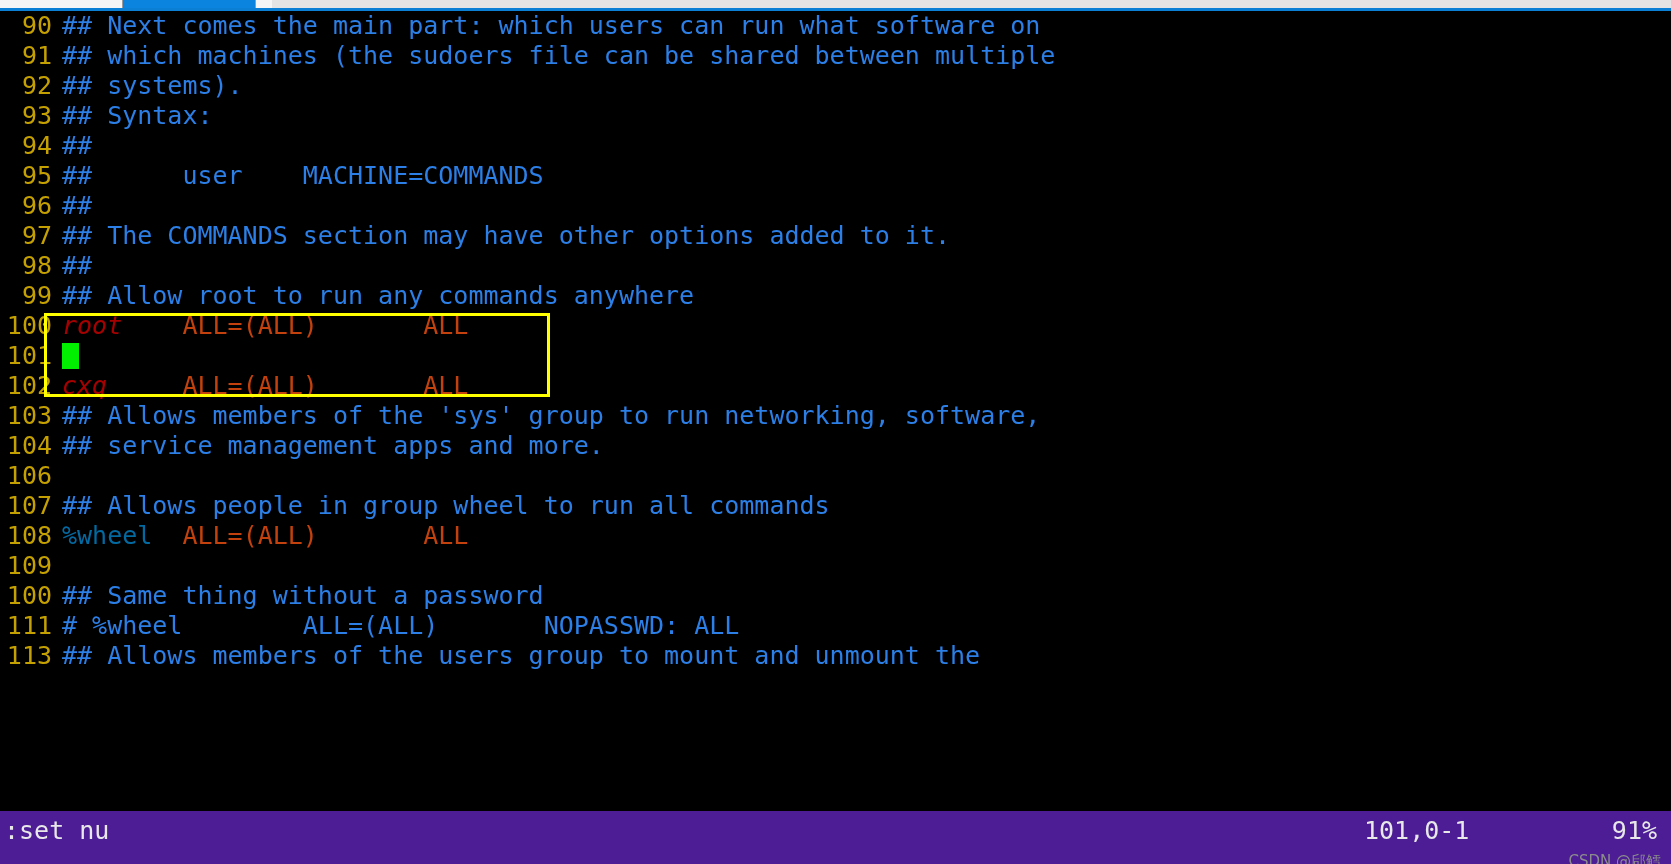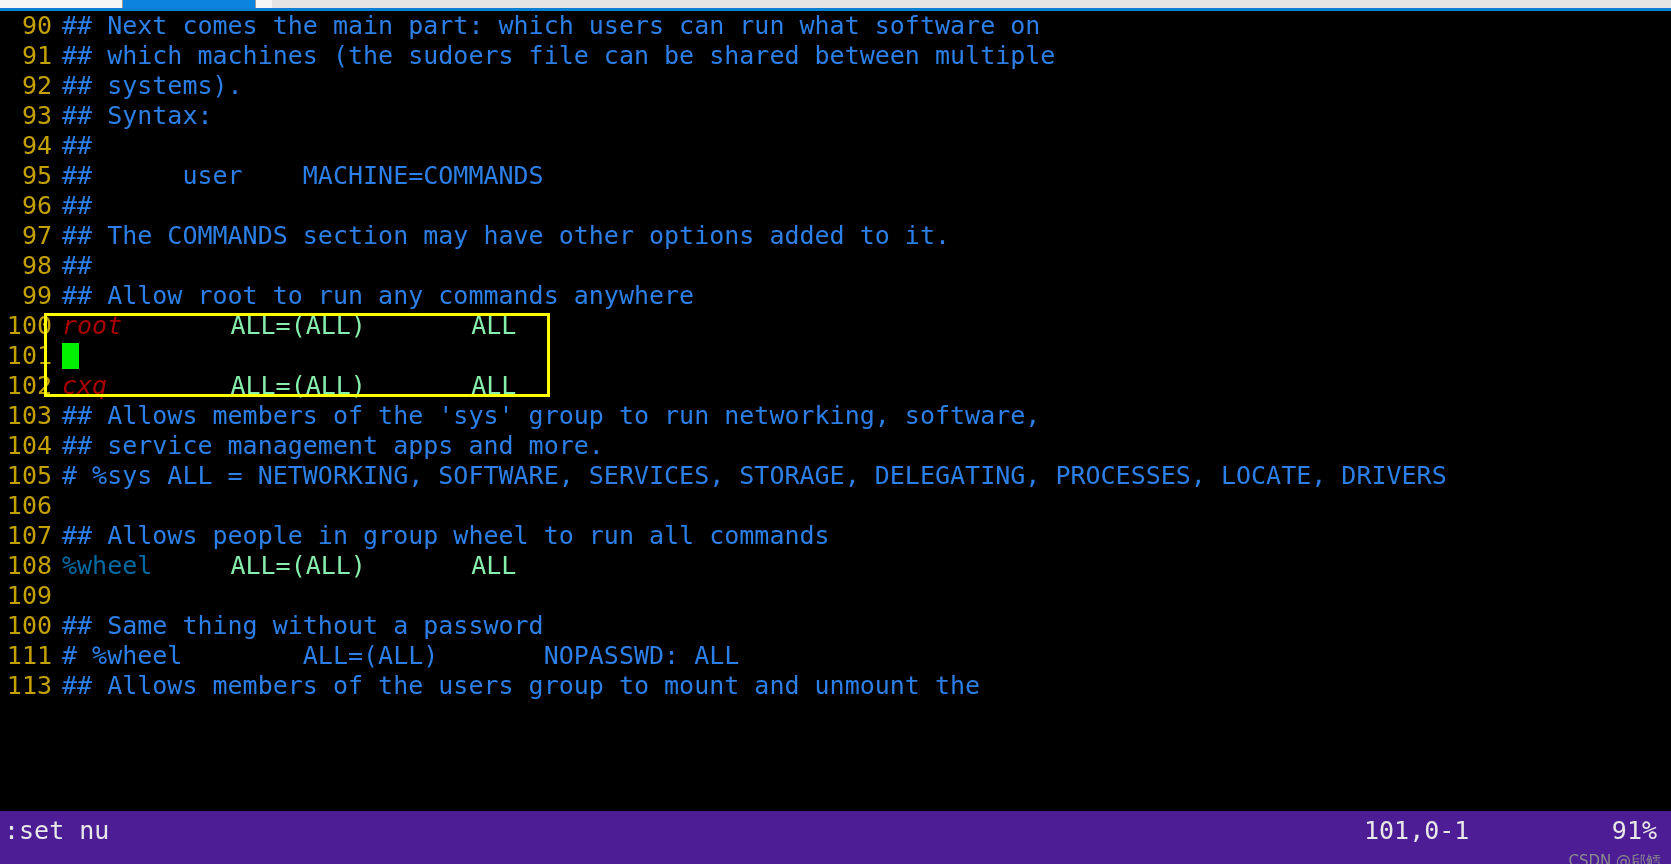--- a/index.html
+++ b/index.html
@@ -60,21 +60,21 @@
     color: #c4a000;
     font-size: 25px;
   }
   .ltext {
     display: inline-block;
     padding-left: 10px;
     font-size: 25px;
   }
   .c-comment { color: #2b7fe6; }
   .c-user    { color: #a60000; font-style: italic; }
-  .c-group   { color: #86efac; margin-left: 48px; }
+  .c-group   { color: #c2410c; }
   .c-spec    { color: #0369a1; }
   .c-plain   { color: #d8d8d8; }
 
   
   .cursor-block {
     display: inline-block;
     width: 17px;
     height: 26px;
     background: #00f000;
     vertical-align: -5px;
@@ -154,21 +154,20 @@
     <div class="code-line"><span class="lnum">95</span><span class="ltext"><span class="c-comment">##      user    MACHINE=COMMANDS</span></span></div>
     <div class="code-line"><span class="lnum">96</span><span class="ltext"><span class="c-comment">##</span></span></div>
     <div class="code-line"><span class="lnum">97</span><span class="ltext"><span class="c-comment">## The COMMANDS section may have other options added to it.</span></span></div>
     <div class="code-line"><span class="lnum">98</span><span class="ltext"><span class="c-comment">##</span></span></div>
     <div class="code-line"><span class="lnum">99</span><span class="ltext"><span class="c-comment">## Allow root to run any commands anywhere</span></span></div>
     <div class="code-line"><span class="lnum">100</span><span class="ltext"><span class="c-user">root</span><span class="c-plain">    </span><span class="c-group">ALL=(ALL)       ALL</span></span></div>
     <div class="code-line"><span class="lnum">101</span><span class="ltext"><span class="cursor-block"></span></span></div>
     <div class="code-line"><span class="lnum">102</span><span class="ltext"><span class="c-user">cxq</span><span class="c-plain">     </span><span class="c-group">ALL=(ALL)       ALL</span></span></div>
     <div class="code-line"><span class="lnum">103</span><span class="ltext"><span class="c-comment">## Allows members of the 'sys' group to run networking, software,</span></span></div>
     <div class="code-line"><span class="lnum">104</span><span class="ltext"><span class="c-comment">## service management apps and more.</span></span></div>
-    <div class="code-line"><span class="lnum">105</span><span class="ltext"><span class="c-comment"># %sys ALL = NETWORKING, SOFTWARE, SERVICES, STORAGE, DELEGATING, PROCESSES, LOCATE, DRIVERS</span></span></div>
     <div class="code-line"><span class="lnum">106</span><span class="ltext"><span class="c-comment"></span></span></div>
     <div class="code-line"><span class="lnum">107</span><span class="ltext"><span class="c-comment">## Allows people in group wheel to run all commands</span></span></div>
     <div class="code-line"><span class="lnum">108</span><span class="ltext"><span class="c-spec">%wheel</span><span class="c-plain">  </span><span class="c-group">ALL=(ALL)       ALL</span></span></div>
     <div class="code-line"><span class="lnum">109</span><span class="ltext"><span class="c-comment"></span></span></div>
     <div class="code-line"><span class="lnum">100</span><span class="ltext"><span class="c-comment">## Same thing without a password</span></span></div>
     <div class="code-line"><span class="lnum">111</span><span class="ltext"><span class="c-comment"># %wheel        ALL=(ALL)       NOPASSWD: ALL</span></span></div>
     <div class="code-line"><span class="lnum">113</span><span class="ltext"><span class="c-comment">## Allows members of the users group to mount and unmount the</span></span></div>
   </div>
 
 <div id="annotation-box"></div>

